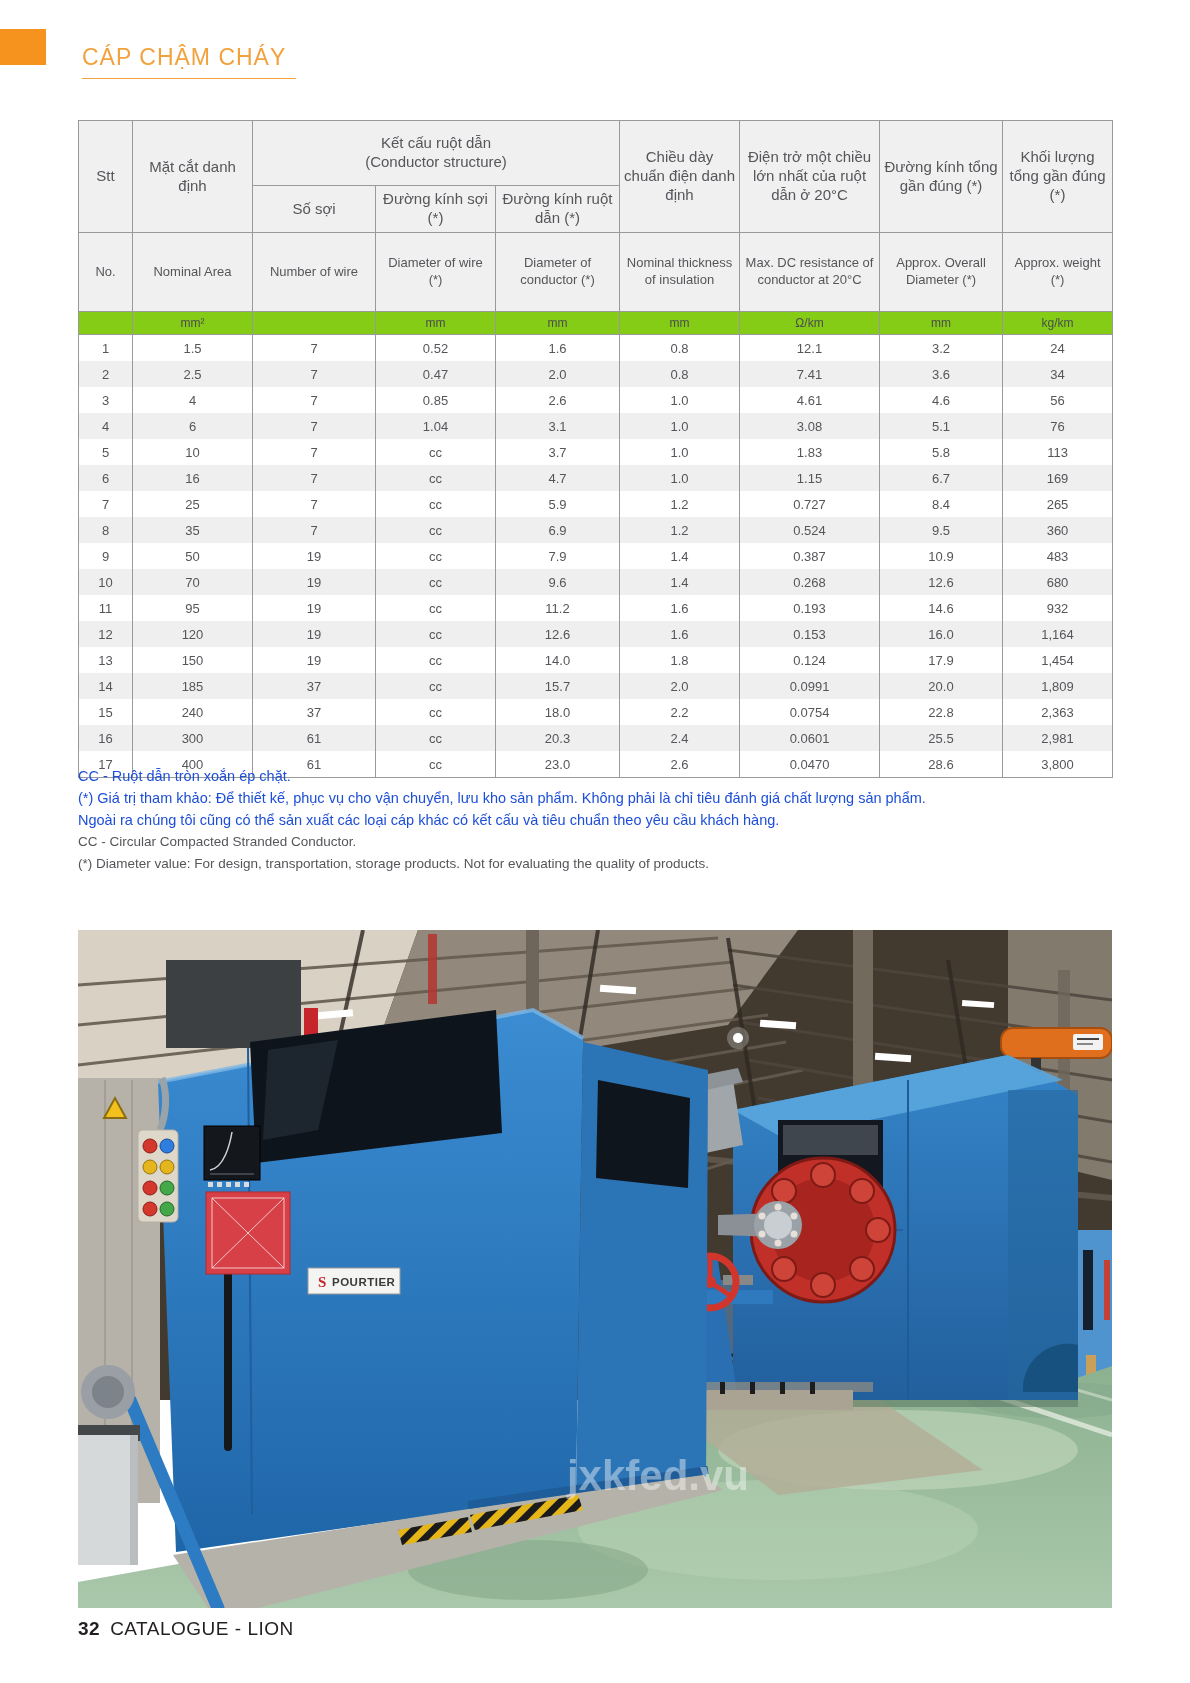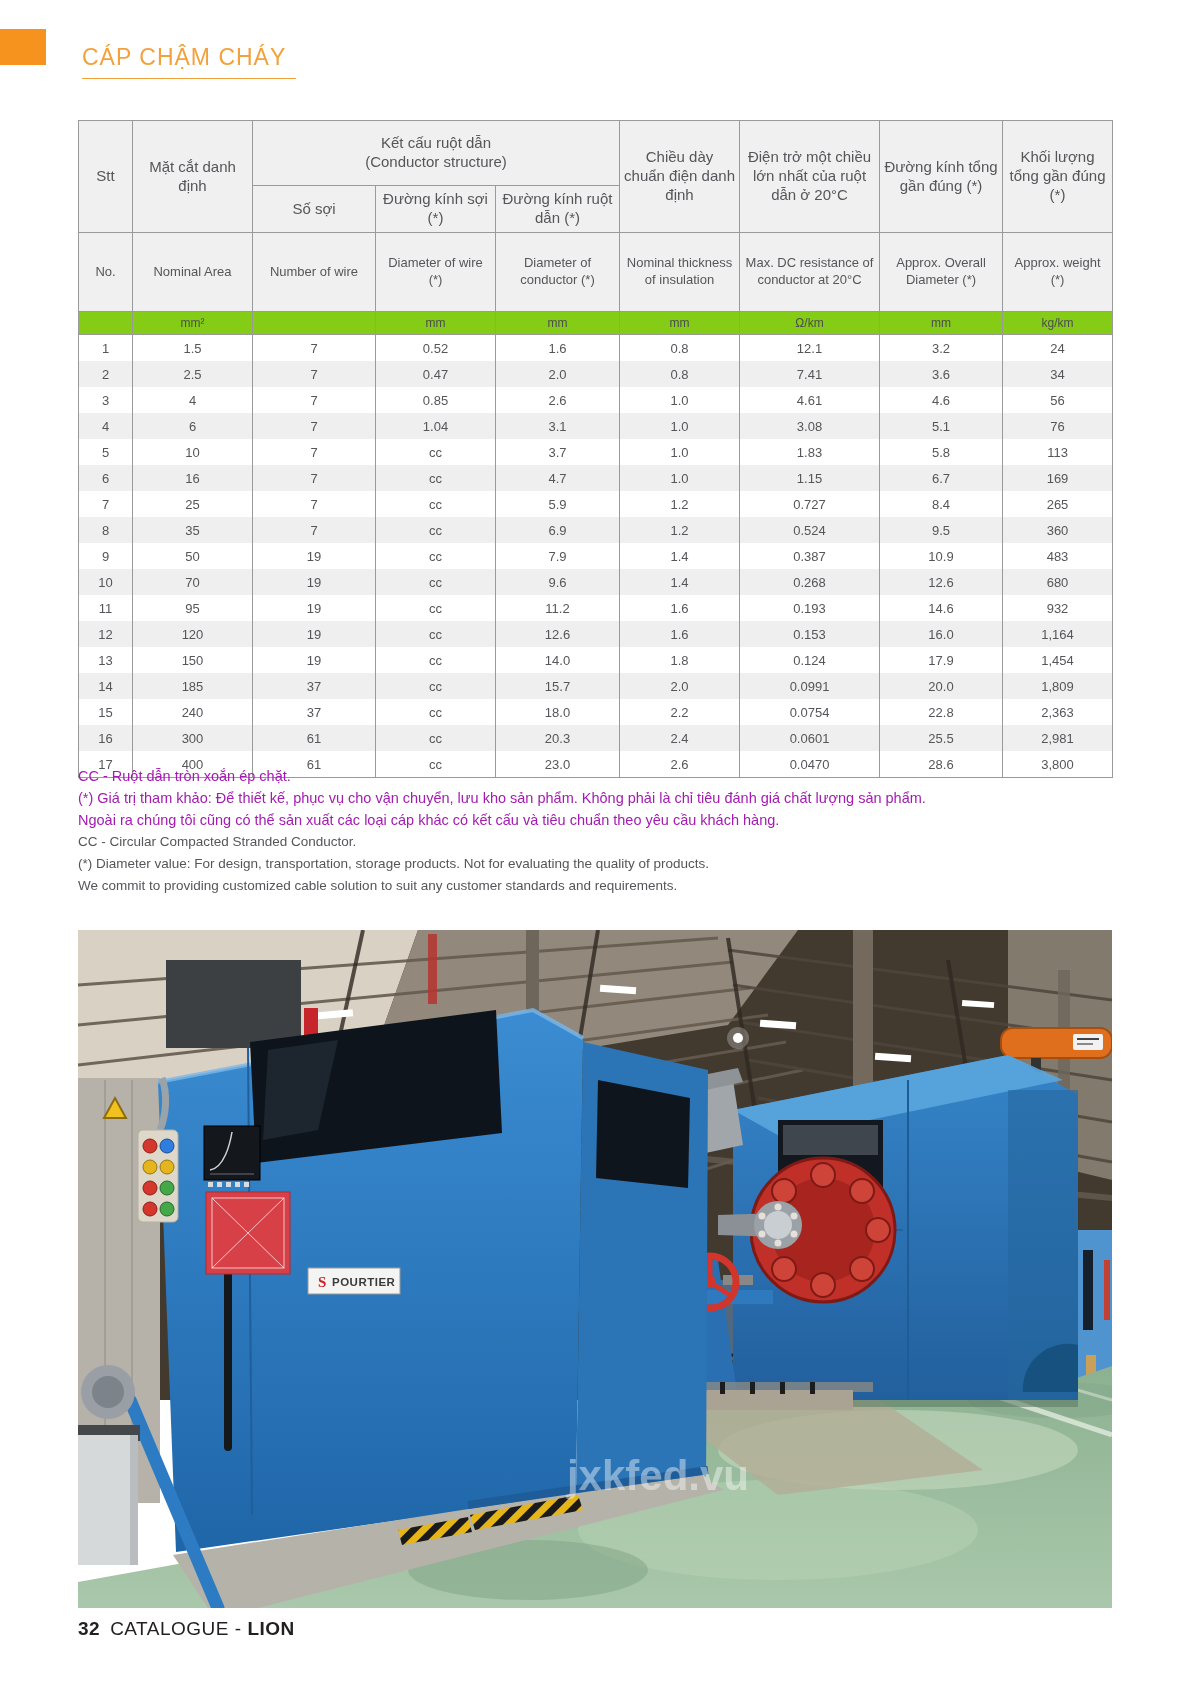--- a/index.html
+++ b/index.html
@@ -23,31 +23,31 @@
   tr.vn-sub th{height:44px;}
   tr.en-row td{background:#f0f0f0;font-size:13px;line-height:1.3;height:76px;color:#55565a;}
   tr.units-row td{background:#84cc16;font-size:12px;height:20px;color:#4c4d4f;}
   tbody.data td{font-size:13px;height:24px;border-top:none;border-bottom:none;color:#55565a;}
   tbody.data tr:nth-child(odd) td{background:#ffffff;}
   tbody.data tr:nth-child(even) td{background:#efefef;}
   table.spec{border-bottom:1px solid #9a9a9a;}
 
   
   .notes{position:absolute;left:78px;top:765px;width:1040px;}
-  .note-vn{font-size:14.5px;line-height:22px;color:#a21caf;}
+  .note-vn{font-size:14.5px;line-height:22px;color:#1d4ed8;}
   .note-en{font-size:13.5px;line-height:22px;color:#55565a;}
 
   
   .photo{position:absolute;left:78px;top:930px;width:1034px;height:678px;overflow:hidden;}
   .photo svg{display:block;}
 
   
   .footer{position:absolute;left:78px;top:1618px;font-size:19px;color:#231f20;letter-spacing:.5px;}
   .footer .pnum{font-weight:bold;margin-right:10px;}
-  .footer .brand{font-weight:bold;}
+  .footer .brand{font-weight:normal;}
 </style>
 </head>
 <body>
 
 <div class="page">
 
   <div class="corner-block"></div>
   <div class="page-title">CÁP CHẬM CHÁY</div>
   <div class="title-underline"></div>
 
@@ -296,21 +296,20 @@
         </tbody>
     </table>
   </div>
 
   <div class="notes">
     <div class="note-vn">CC - Ruột dẫn tròn xoắn ép chặt.</div>
     <div class="note-vn">(*) Giá trị tham khảo: Để thiết kế, phục vụ cho vận chuyển, lưu kho sản phẩm. Không phải là chỉ tiêu đánh giá chất lượng sản phẩm.</div>
     <div class="note-vn">Ngoài ra chúng tôi cũng có thể sản xuất các loại cáp khác có kết cấu và tiêu chuẩn theo yêu cầu khách hàng.</div>
     <div class="note-en">CC - Circular Compacted Stranded Conductor.</div>
     <div class="note-en">(*) Diameter value: For design, transportation, storage products. Not for evaluating the quality of products.</div>
-    <div class="note-en">We commit to providing customized cable solution to suit any customer standards and requirements.</div>
   </div>
 
   <div class="photo">
     <svg width="1034" height="678" viewBox="0 0 1034 678" xmlns="http://www.w3.org/2000/svg">
       <defs>
         <linearGradient id="gFloor" x1="0" y1="0" x2="0" y2="1">
           <stop offset="0" stop-color="#8cb191"></stop>
             <stop offset="1" stop-color="#aac8ab"></stop>
         </linearGradient>
         <linearGradient id="gBlueL" x1="0" y1="0" x2="0" y2="1">

